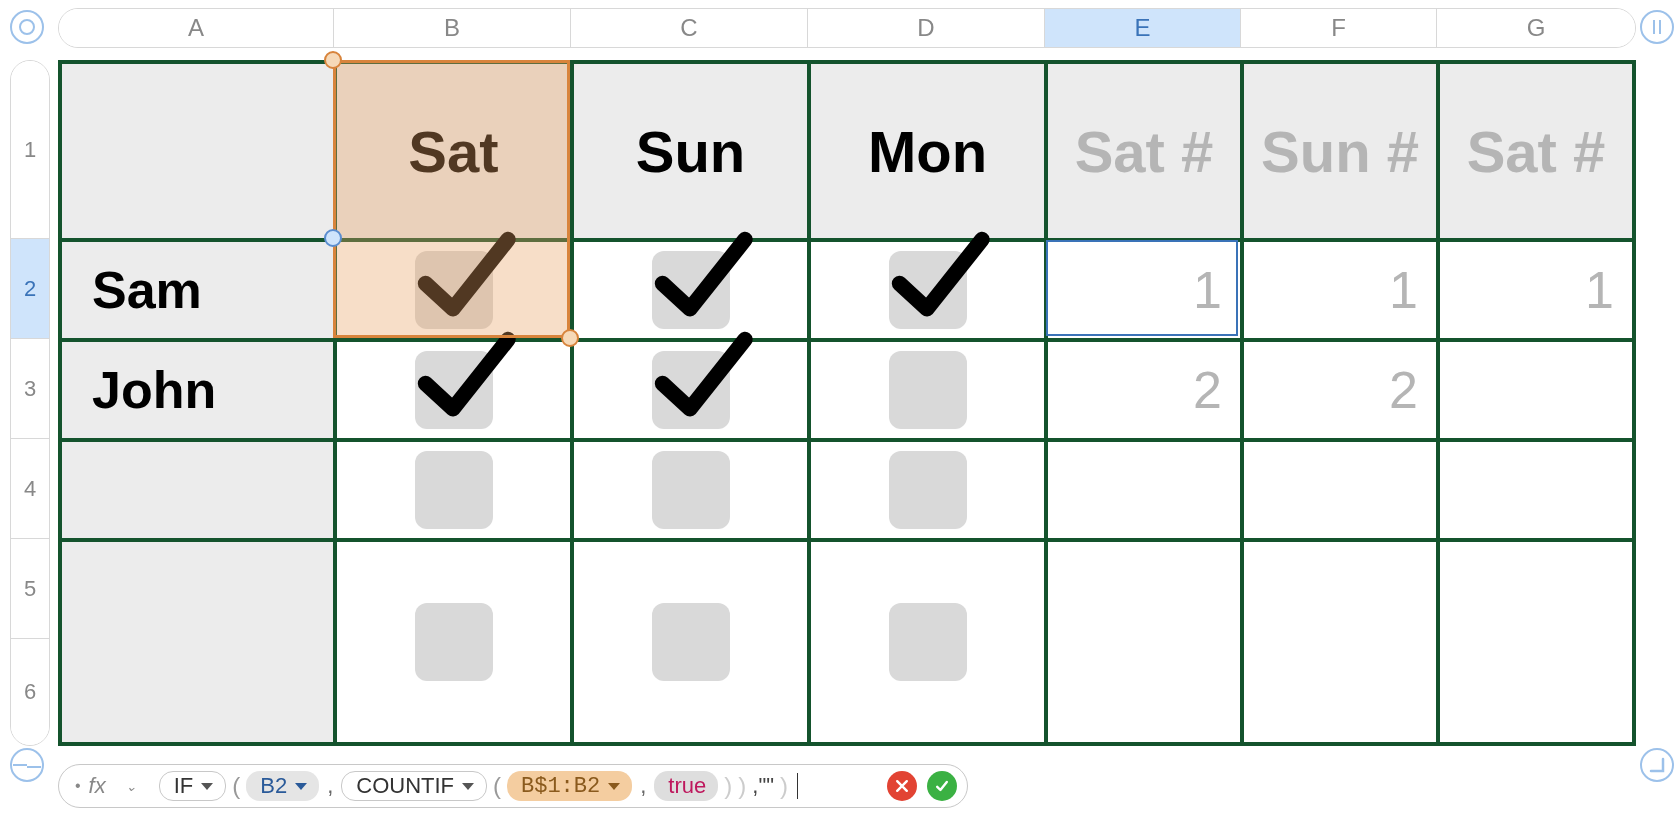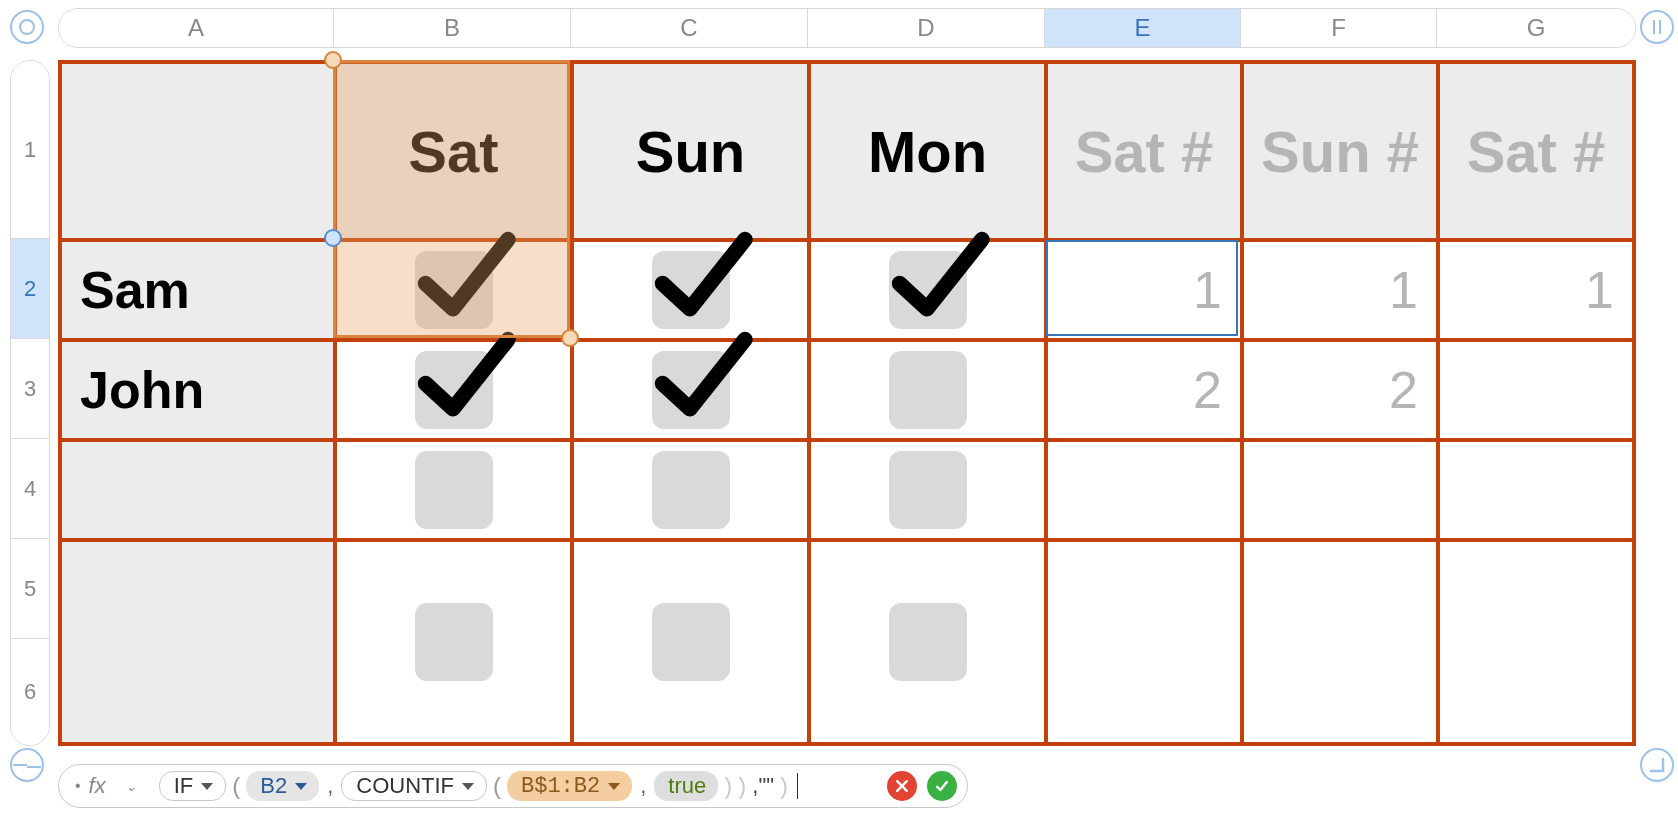--- a/index.html
+++ b/index.html
@@ -78,39 +78,39 @@
   .table-wrap {
     position:absolute;
     top:60px; left:58px; right:42px; bottom:94px;
   }
   table {
     width:100%; height:100%;
     border-collapse:collapse;
     table-layout:fixed;
   }
   td, th {
-    border: 4px solid #c2410c;
+    border: 4px solid #14532d;
     padding:0;
     position:relative;
     vertical-align:middle;
   }
   th { background:#ececec; }
   td.rowhdr { background:#ececec; }
   .big-head {
     font-size: 58px;
     font-weight: 700;
     color:#000;
     text-align:center;
   }
   .big-head.muted { color:#b5b5b5; }
   .rowname {
     font-size: 52px;
     font-weight: 700;
     color:#000;
-    padding-left: 18px;
+    padding-left: 30px;
   }
   .numcell {
     font-size: 52px;
     color:#b5b5b5;
     font-weight:400;
     text-align:right;
     padding-right: 18px;
   }
 
   
@@ -173,21 +173,21 @@
   }
   .pill .tri {
     width:0;height:0;border-left:6px solid transparent;border-right:6px solid transparent;
   }
   .pill.white { background:#fff;border:1px solid #c8c8c8;color:#333;}
   .pill.white .tri{border-top:7px solid #555;}
   .pill.blue { background:#e5e5e5;color:#2a5a99;}
   .pill.blue .tri{border-top:7px solid #2a5a99;}
   .pill.orange { background:#f4cda0;color:#8a5a1d;font-family:Liberation Mono, monospace;}
   .pill.orange .tri{border-top:7px solid #8a5a1d;}
-  .pill.grey { background:#dedede;color:#4d7c0f;}
+  .pill.grey { background:#dedede;color:#be185d;}
   .paren { color:#999;font-size:24px;}
   .paren.dim{color:#ccc;}
   .comma{color:#666;font-size:22px;padding:0 2px;}
   .txt{color:#444;}
   .cursor{width:1px;height:26px;background:#333;display:inline-block;margin-left:3px;}
 
   .fb-btn {
     width:30px;height:30px;border-radius:50%;
     display:flex;align-items:center;justify-content:center;
     margin-left:4px;

